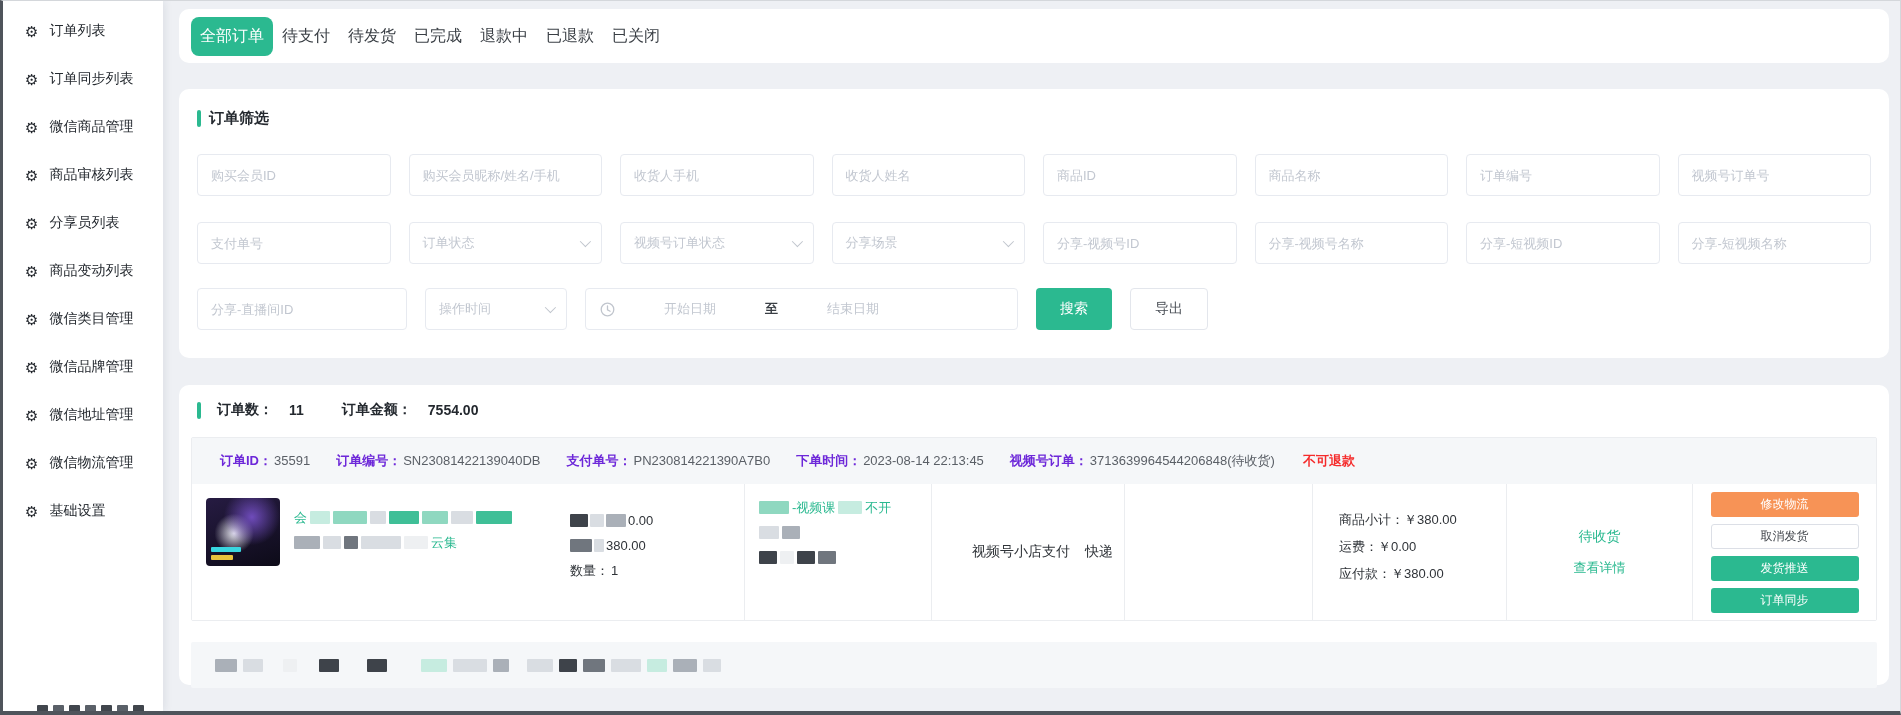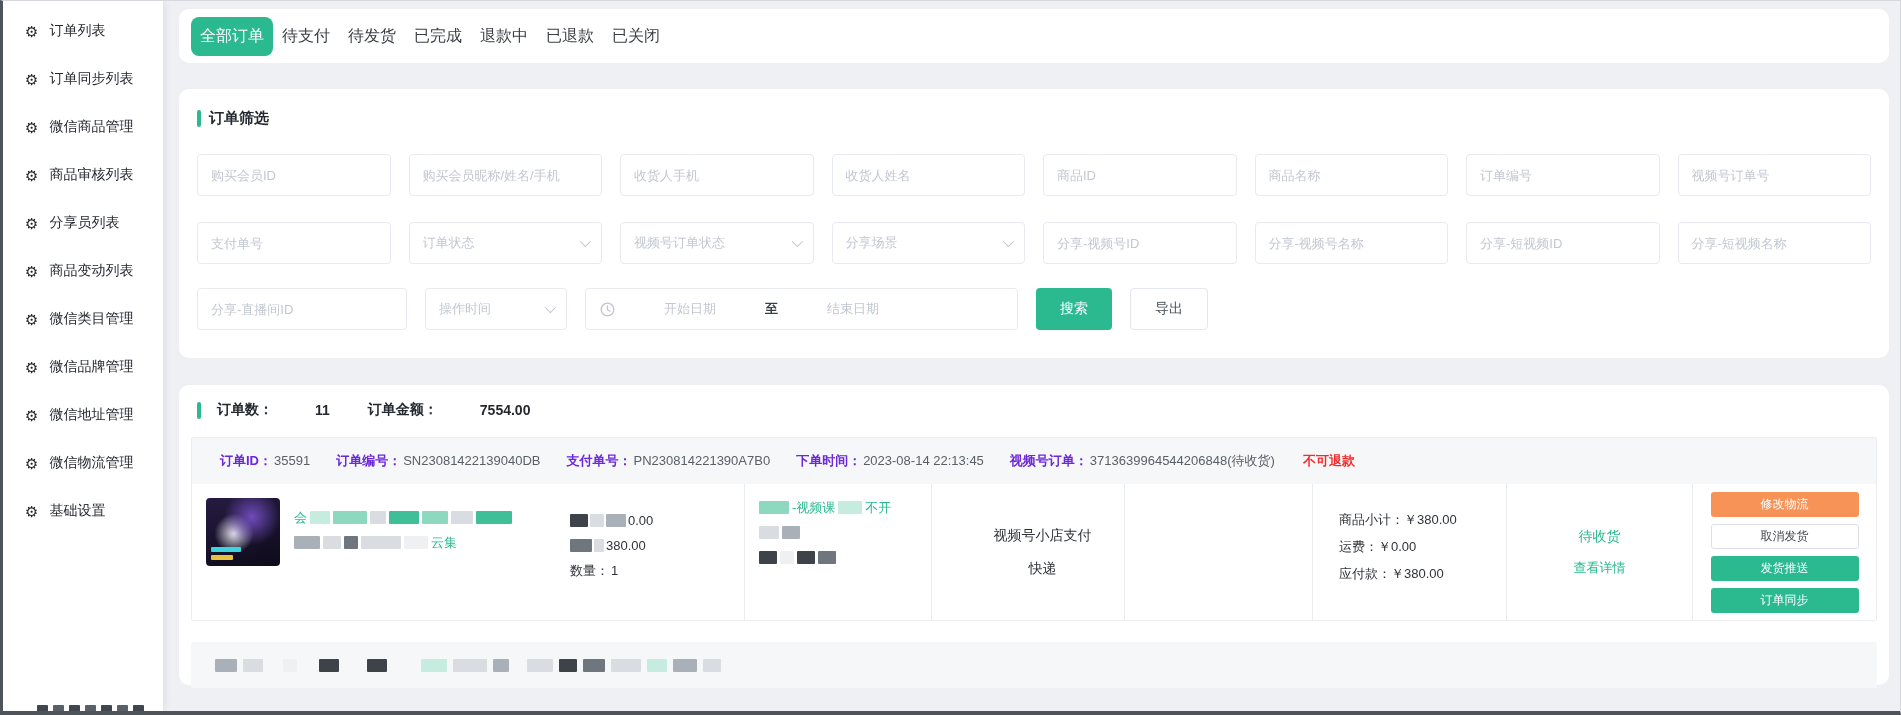--- a/index.html
+++ b/index.html
@@ -61,21 +61,21 @@
   .daterange .ph { color:#c2c7d0; width:130px; text-align:center; }
   .daterange .to { color:#3a3f45; font-weight:600; }
   .btn { height:42px; border-radius:4px; border:none; font-family:inherit; font-size:14px;
          cursor:pointer; padding:0 24px; }
   .btn-search { background:var(--accent); color:#fff; }
   .btn-export { background:#fff; border:1px solid #e3e6ec; color:#4a4f56; }
   
   .results-card { margin-top:27px; padding:16px 12px 0; height:300px; }
   .stats { display:flex; align-items:center; gap:16px; font-size:14px; padding-left:6px; }
   .stats .lbl { font-weight:700; color:#24292f; }
-  .stats .val { font-weight:700; color:#24292f; margin-right:22px;margin-left:26px; }
+  .stats .val { font-weight:700; color:#24292f; margin-right:22px; }
   .order-block { margin-top:18px; border:1px solid #ebedf0; border-radius:2px; }
   .order-head { background:#f5f7f9; height:46px; display:flex; align-items:center;
                 gap:26px; padding:0 28px; font-size:13px; white-space:nowrap; }
   .order-head .m-l { color:#6d28d9; font-weight:700; }
   .order-head .m-v { color:#5a5f66; margin-left:2px; }
   .no-refund { color:var(--red); font-weight:700; margin-left:2px; }
   .order-body { display:flex; height:136px; background:#fff; }
   .col { border-left:1px solid #ebedf0; }
   .col:first-child { border-left:none; }
   .col-prod { width:552px; display:flex; padding:14px 10px 14px 14px; }
@@ -84,21 +84,21 @@
             radial-gradient(circle at 62% 28%, rgba(125,85,210,.85), rgba(125,85,210,0) 42%),
             radial-gradient(circle at 38% 52%, rgba(238,239,246,.95), rgba(238,239,246,0) 34%),
             linear-gradient(160deg,#261b42,#0d0b18); }
   .pimg i { position:absolute; display:block; height:5px; border-radius:1px; }
   .pimg .t1 { left:5px; bottom:14px; width:30px; background:#39d6e0; }
   .pimg .t2 { left:5px; bottom:6px; width:22px; background:#e8c23c; }
   .caption { margin-left:14px; width:250px; padding-top:12px; }
   .priceinfo { margin-left:26px; font-size:13px; color:#2f3338; padding-top:10px; line-height:25px; white-space:nowrap; }
   .pline { display:flex; align-items:center; gap:2px; }
   .col-mask { width:187px; padding:16px 8px 0 14px; }
-  .col-pay { width:193px; display:flex; flex-direction:column; align-items:center;
+  .col-pay { width:193px; display:flex; align-items:center;
              justify-content:center; gap:15px; font-size:14px; color:#2f3338;padding-left:29px; }
   .col-empty { width:188px; }
   .col-money { width:194px; font-size:13px; color:#2f3338; padding:22px 0 0 26px; line-height:27px; white-space:nowrap; }
   .col-status { width:186px; display:flex; flex-direction:column; align-items:center;
                 justify-content:center; gap:13px; }
   .st-text { color:var(--accent); font-size:14px; }
   .st-link { color:var(--accent); font-size:13px; cursor:pointer; }
   .col-act { flex:1; display:flex; flex-direction:column; align-items:center;
              justify-content:center; gap:7px; }
   .abtn { width:148px; height:25px; border-radius:3px; font-family:inherit; font-size:12px;

